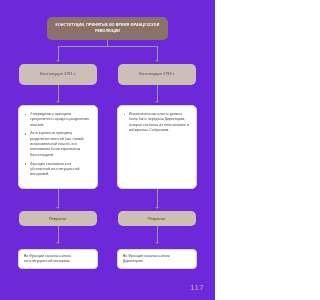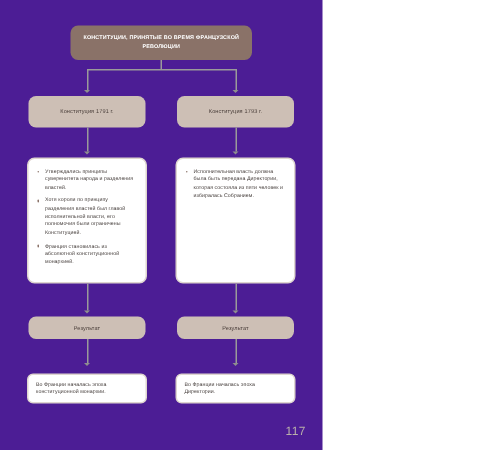--- a/index.html
+++ b/index.html
@@ -13,21 +13,21 @@
   body {
     font-family: "Liberation Sans", sans-serif;
     position: relative;
     overflow: hidden;
   }
 
   #page {
     position: relative;
     width: 215px;
     height: 300px;
-    background: #4c1d95;
+    background: #6d28d9;
   }
 
   
   .title-box {
     position: absolute;
     left: 47px;
     top: 17px;
     width: 121px;
     height: 23px;
     background: #8a7268;

